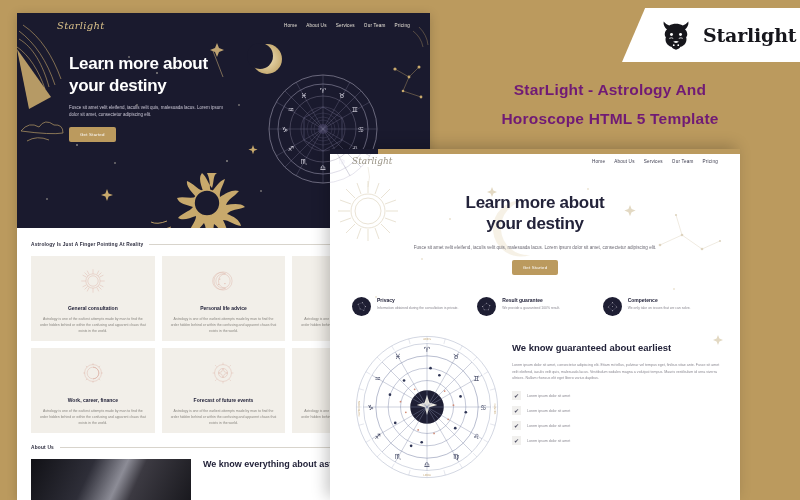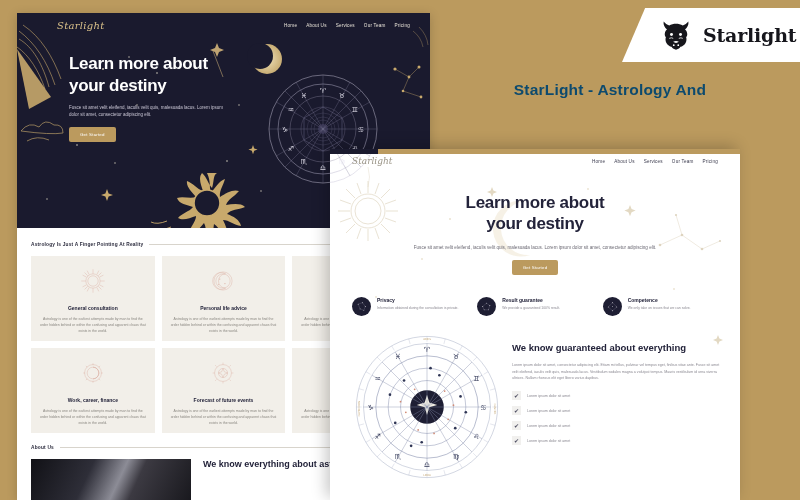--- a/index.html
+++ b/index.html
@@ -164,21 +164,21 @@
     font-family: "DejaVu Serif", serif;
     font-size: 19px; font-weight: 700; color: #16161c; letter-spacing: -.2px;
   }
 
   
   .promo {
     position: absolute; left: 430px; top: 76px; width: 360px;
     text-align: center; z-index: 15;
   }
   .promo div {
-    color: #0c4a6e; font-size: 15.5px; font-weight: 700; line-height: 1.85;
+    color: #701a75; font-size: 15.5px; font-weight: 700; line-height: 1.85;
     letter-spacing: .2px;
   }
 </style>
 </head>
 <body>
 
 <div class="stage">
 
   <div class="page-back">
 
@@ -759,21 +759,21 @@
               <text x="-76" y="2" transform="rotate(-90,-76,2)">CAPRICORN</text>
               <text x="76" y="2" transform="rotate(90,76,2)">CANCER</text>
             </g>
           </g>
         </svg>
       </div>
 
       <div class="know-copy">
         <h3>
           <span>We know guaranteed about</span>
-          <span>everything</span>
+          <span>earliest</span>
         </h3>
         <p>Lorem ipsum dolor sit amet, consectetur adipiscing elit. Etiam mi tellus, pulvinar vel tempus eget, finibus vitae ante. Fusce sit amet velit eleifend, iaculis velit quis, malesuada lacus. Vestibulum sodales magna a volutpat tempus. Mauris vestibulum id urna viverra ultrices. Nullam rhoncus elit eget libero varius dapibus.</p>
         <div class="checklist">
           <div class="chk">
             <span class="box">✔</span>
             <span class="txt">Lorem ipsum dolor sit amet</span>
           </div>
           <div class="chk">
             <span class="box">✔</span>
             <span class="txt">Lorem ipsum dolor sit amet</span>
@@ -804,15 +804,16 @@
           <circle cx="36" cy="50" r="1.6"></circle>
         <path d="M20 38 q4 -2 7 0" stroke="#ffffff" stroke-width="1.4" fill="none"></path>
         <path d="M37 38 q4 -2 7 0" stroke="#ffffff" stroke-width="1.4" fill="none"></path>
       </g>
     </svg>
     <span class="wordmark">Starlight</span>
   </div>
 
   <div class="promo">
     <div>StarLight - Astrology And</div>
+    <div>Horoscope HTML 5 Template</div>
   </div>
 
 </div>
 
 </body></html>

